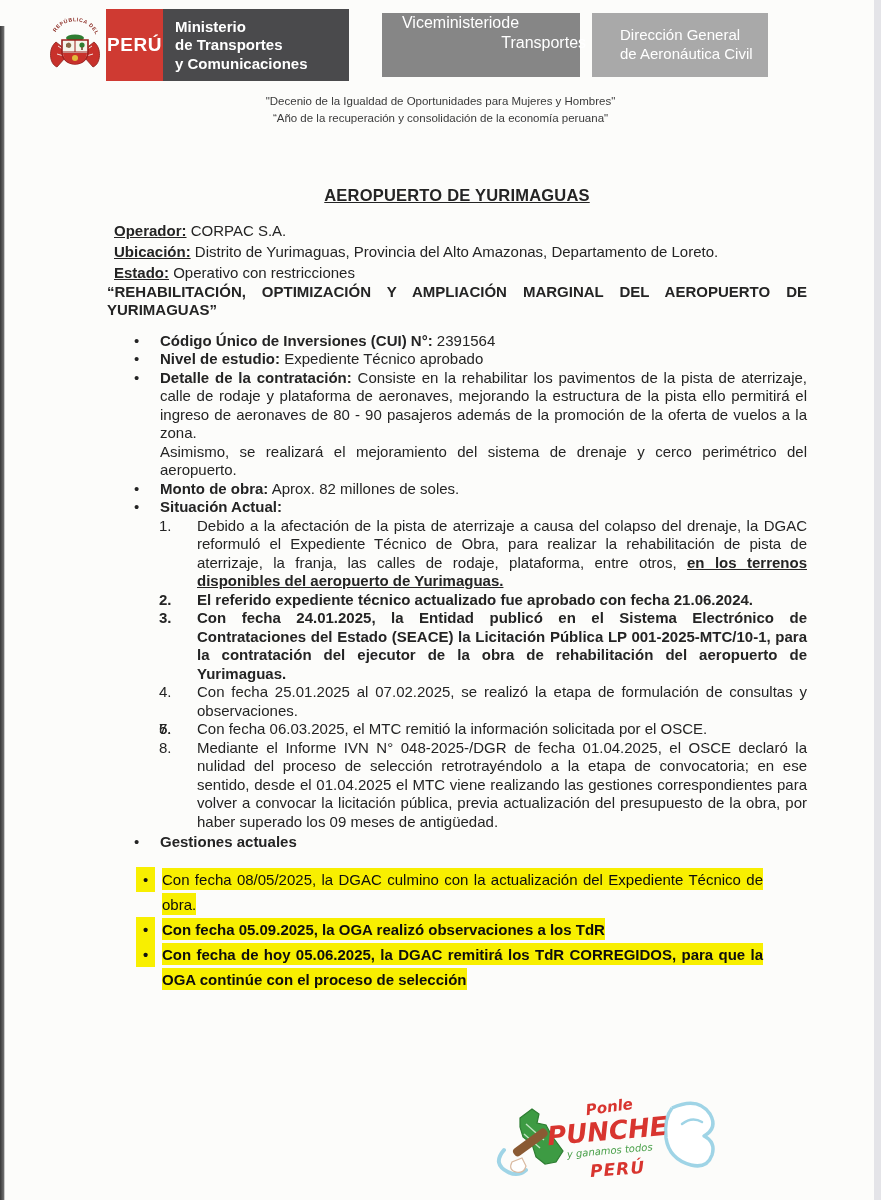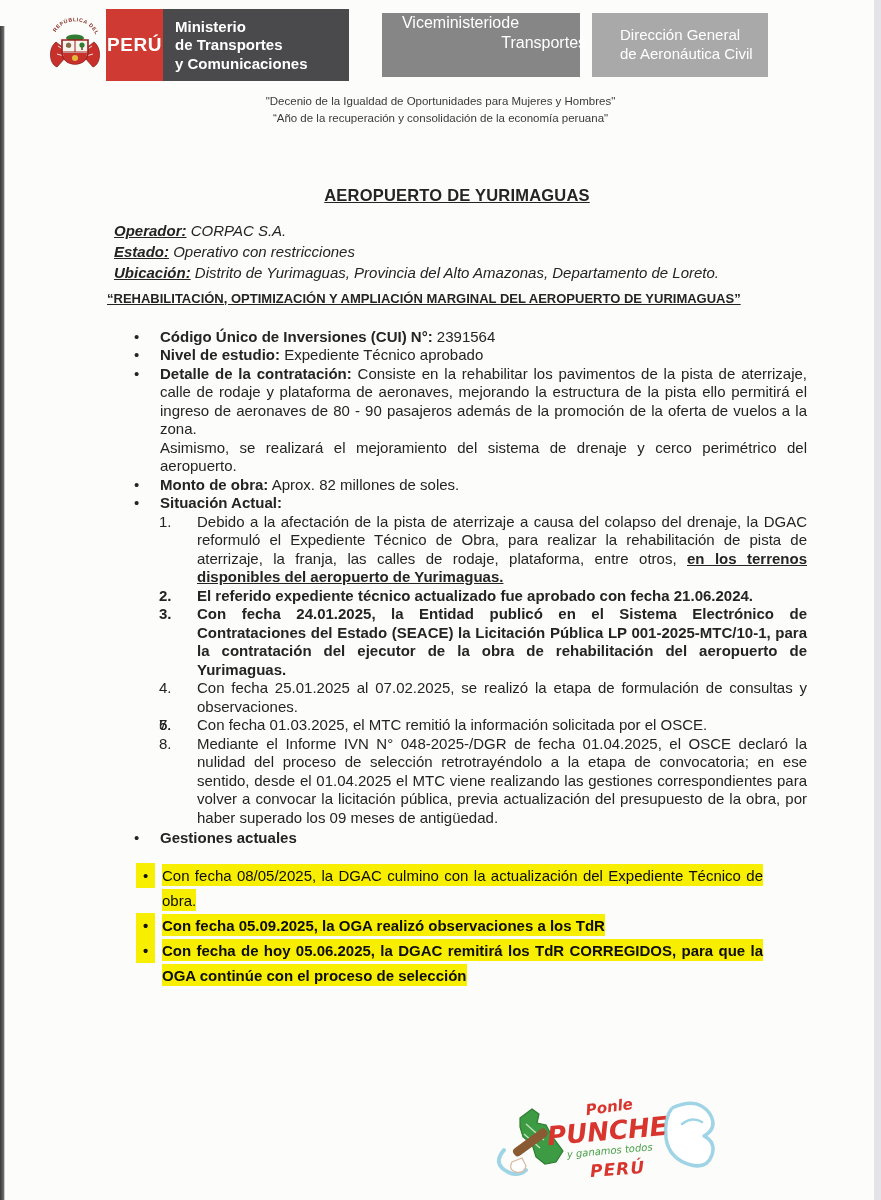--- a/index.html
+++ b/index.html
@@ -28,24 +28,24 @@
     margin-left:12px;align-self:center;height:64px;display:flex;flex-direction:column;justify-content:center;}
 
   
   .mottos{position:absolute;top:93px;left:0;right:0;text-align:center;
     font-size:11.5px;line-height:17px;color:#3a3a3a;}
 
   
   .doc{position:absolute;left:107px;width:700px;top:138px;font-size:15px;line-height:18.5px;text-align:justify;margin-top:48px;}
   .title{font-size:16.5px;font-weight:bold;text-align:center;margin:0 0 15px;
     text-decoration:underline;letter-spacing:.2px;}
-  .info-line{line-height:21px;text-align:left;padding-left:7px;font-style:italic;}
+  .info-line{line-height:21px;text-align:left;padding-left:7px;}
   .info-lbl{font-weight:bold;text-decoration:underline;}
   .h-interv{font-size:15px;font-weight:bold;text-decoration:underline;margin:9px 0 13px;text-align:left;}
-  .h-project{font-size:13px;font-weight:bold;text-decoration:underline;line-height:32px;margin:0 0 13px;}
+  .h-project{font-size:15px;font-weight:bold;line-height:18px;margin:0 0 13px;}
 
   .b-row{position:relative;padding-left:53px;}
   .dot{position:absolute;left:27px;}
   .b-lbl{font-weight:bold;}
   .n-row{position:relative;padding-left:90px;}
   .n-row .num{position:absolute;left:52px;}
   .bold-tail{font-weight:bold;text-decoration:underline;}
   .n-bold{font-weight:bold;}
 
   
@@ -120,26 +120,26 @@
 </div>
 
 <main class="doc">
   <h1 class="title">AEROPUERTO DE YURIMAGUAS</h1>
 
   <div class="info-line">
     <span class="info-lbl">Operador:</span>
     <span>CORPAC S.A.</span>
   </div>
   <div class="info-line">
+    <span class="info-lbl">Ubicación:</span>
+    <span>Distrito de Yurimaguas, Provincia del Alto Amazonas, Departamento de Loreto.</span>
+  </div>
+  <div class="info-line">
     <span class="info-lbl">Estado:</span>
     <span>Operativo con restricciones</span>
-  </div>
-  <div class="info-line">
-    <span class="info-lbl">Ubicación:</span>
-    <span>Distrito de Yurimaguas, Provincia del Alto Amazonas, Departamento de Loreto.</span>
   </div>
 
   <h2 class="h-project">“REHABILITACIÓN, OPTIMIZACIÓN Y AMPLIACIÓN MARGINAL DEL AEROPUERTO DE YURIMAGUAS”</h2>
 
   <div class="b-row">
     <span class="dot">•</span>
     <span class="b-lbl">Código Único de Inversiones (CUI) N°:</span>
     <span>2391564</span>
   </div>
   <div class="b-row">
@@ -181,21 +181,21 @@
     <span>Con fecha 25.01.2025 al 07.02.2025, se realizó la etapa de formulación de consultas y observaciones.</span>
   </div>
   <div class="n-row">
     <span class="num">5.</span>
   </div>
   <div class="n-row">
     <span class="num">6.</span>
   </div>
   <div class="n-row">
     <span class="num">7.</span>
-    <span>Con fecha 01.03.2025, el MTC remitió la información solicitada por el OSCE.</span>
+    <span>Con fecha 06.03.2025, el MTC remitió la información solicitada por el OSCE.</span>
   </div>
   <div class="n-row">
     <span class="num">8.</span>
     <span>Mediante el Informe IVN N° 048-2025-/DGR de fecha 01.04.2025, el OSCE declaró la nulidad del proceso de selección retrotrayéndolo a la etapa de convocatoria; en ese sentido, desde el 01.04.2025 el MTC viene realizando las gestiones correspondientes para volver a convocar la licitación pública, previa actualización del presupuesto de la obra, por haber superado los 09 meses de antigüedad.</span>
   </div>
 
   <div class="b-row gest-row">
     <span class="dot">•</span>
     <span class="b-lbl">Gestiones actuales</span>
   </div>

